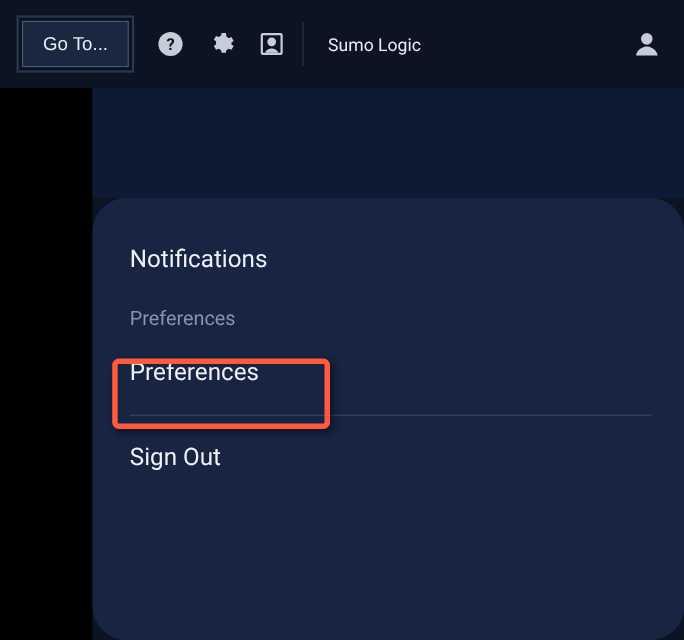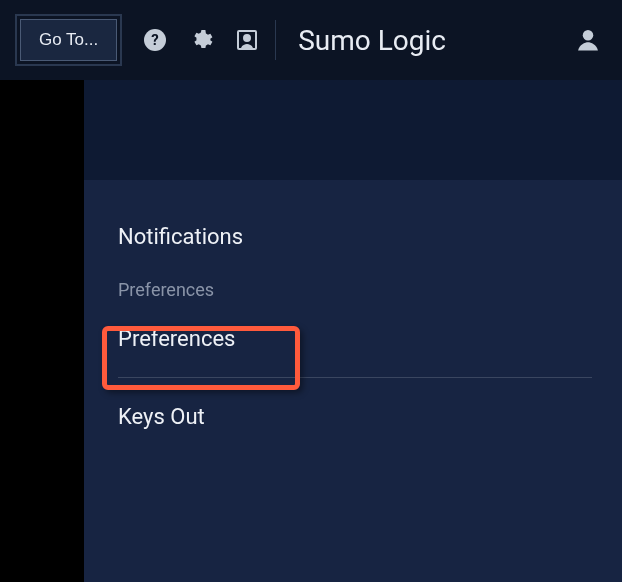--- a/index.html
+++ b/index.html
@@ -46,21 +46,21 @@
     }
     .icon-btn svg { width: 100%; height: 100%; }
     .divider-v {
       width: 1px;
       height: 40px;
       background: #2a3850;
       margin: 0 14px 0 8px;
     }
     .brand {
       color: #e8ecf3;
-      font-size: 28px;
+      font-size: 16px;
       font-weight: 400;
     }
     .avatar-icon {
       margin-left: auto;
       width: 28px;
       height: 28px;
       color: #c5cdd8;
       cursor: pointer;
     }
     .avatar-icon svg { width: 100%; height: 100%; }
@@ -81,20 +81,21 @@
       background: #0e1a33;
     }
     .menu-panel {
       position: absolute;
       left: 84px;
       top: 180px;
       right: 0;
       bottom: 0;
       background: #172442;
       padding: 28px 30px 0 34px;
+      border-radius: 31px;
     }
     .menu-item {
       color: #eef1f6;
       font-size: 22px;
       font-weight: 400;
       padding: 16px 0;
       cursor: pointer;
     }
     .section-label {
       color: #8a94a8;
@@ -155,16 +156,16 @@
 </div>
 
 <div class="left-black"></div>
 <div class="dark-band"></div>
 
 <div class="menu-panel">
   <div class="menu-item">Notifications</div>
   <div class="section-label">Preferences</div>
   <div class="menu-item">Preferences</div>
   <div class="menu-divider"></div>
-  <div class="menu-item">Keys Out</div>
+  <div class="menu-item">Sign Out</div>
 </div>
 
 <div class="highlight-box"></div>
 
 </body></html>

